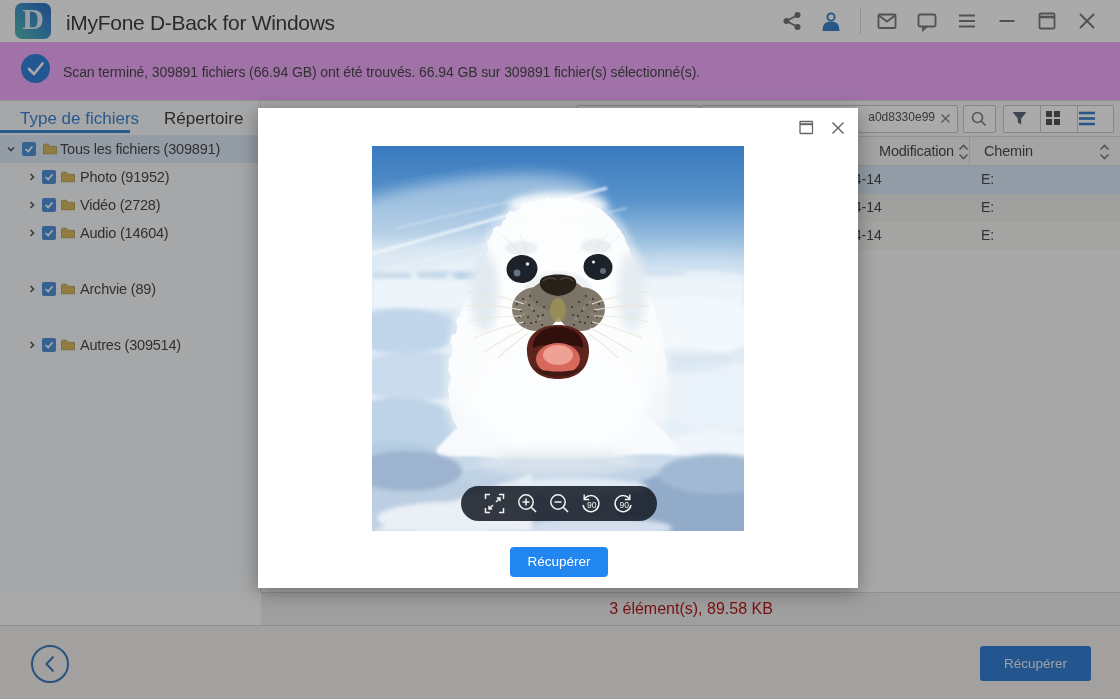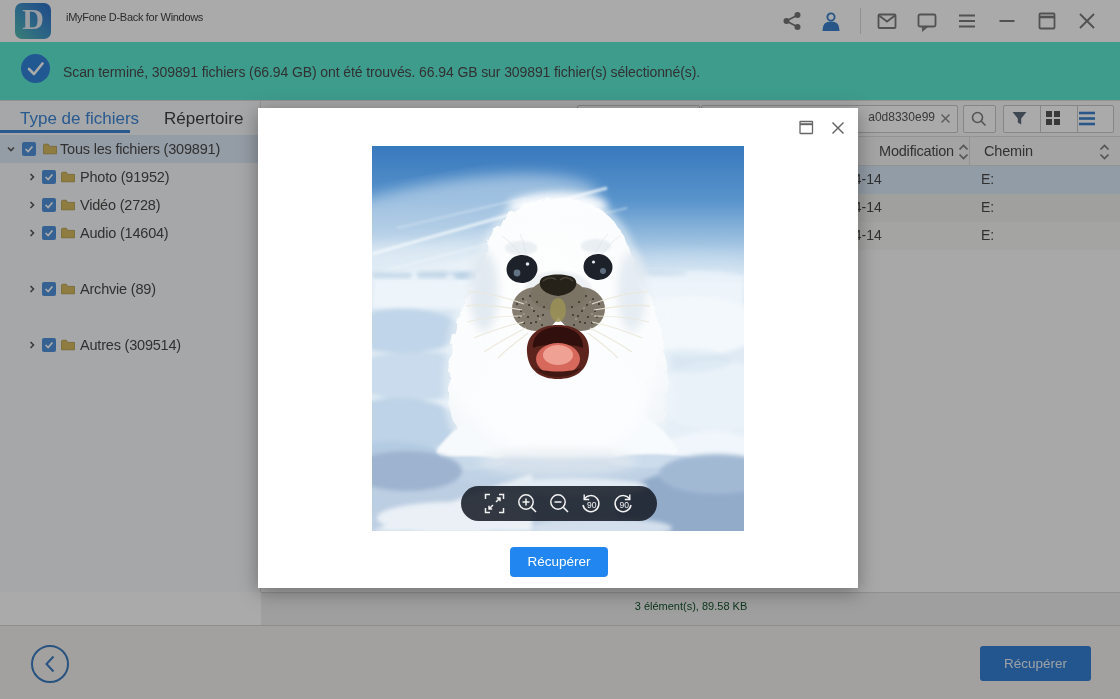--- a/index.html
+++ b/index.html
@@ -5,26 +5,26 @@
 * { margin:0; padding:0; box-sizing:border-box; }
 html,body { width:1120px; height:699px; overflow:hidden; font-family:"Liberation Sans", sans-serif; }
 #app { position:relative; width:1120px; height:699px; background:#fff; }
 
 
 #titlebar { position:absolute; left:0; top:0; width:1120px; height:42px; background:#fff; }
 #logo { position:absolute; left:15px; top:3px; width:36px; height:36px; border-radius:7px;
   background:linear-gradient(45deg,#55bdae 0%,#47a2c4 35%,#3a85cc 70%,#2f70c8 100%); }
 #logo span { position:absolute; left:0; top:-1px; width:36px; text-align:center; font-family:"Liberation Serif",serif;
   font-size:30px; font-weight:bold; color:#e8eef5; }
-#apptitle { position:absolute; left:66px; top:11px; font-size:11px; letter-spacing:-0.3px; color:#3f3f3f; }
+#apptitle { position:absolute; left:66px; top:11px; font-size:21px; letter-spacing:-0.3px; color:#3f3f3f; }
 .tbico { position:absolute; top:9px; width:24px; height:24px; }
 #tsep { position:absolute; left:860px; top:8px; width:1px; height:26px; background:#d8d8d8; }
 
 
-#infobar { position:absolute; left:0; top:42px; width:1120px; height:59px; background:#5eead4; border-bottom:1px solid #dcdcdc; }
+#infobar { position:absolute; left:0; top:42px; width:1120px; height:59px; background:#f0abfc; border-bottom:1px solid #dcdcdc; }
 #chkcirc { position:absolute; left:21px; top:12px; width:29px; height:29px; border-radius:50%; background:#3285dc; }
 #infotext { position:absolute; left:63px; top:22px; font-size:14px; letter-spacing:-0.1px; color:#4a4a4a; }
 
 
 #sidebar { position:absolute; left:0; top:101px; width:260px; height:491px; background:#fafbfc; }
 .tab { position:absolute; top:8px; font-size:17px; }
 #tab1 { left:20px; color:#3d87d8; }
 #tab2 { left:164px; color:#3f3f3f; }
 #tabline { position:absolute; left:0; top:29px; width:130px; height:3px; background:#3d87d8; }
 .trow { position:absolute; left:0; width:260px; height:28px; font-size:14.5px; letter-spacing:-0.2px; color:#4a4a4a; }
@@ -36,21 +36,21 @@
 .tlabel { position:absolute; top:6px;text-align:right; }
 
 
 #panel { position:absolute; left:260px; top:101px; width:860px; height:491px; background:#fcfcfc; border-left:1px solid #e0e0e0; }
 #toolbar { position:absolute; left:0; top:0; width:860px; height:35px; background:#fafafa; }
 .tbx { position:absolute; border:1px solid #c9c9c9; background:#fff; border-radius:2px; }
 #srchtext { position:absolute; right:186px; top:9px; font-size:12px; color:#555; }
 #thead { position:absolute; left:0; top:35px; width:860px; height:30px; background:#f6f6f6; border-top:1px solid #dedede; border-bottom:1px solid #dedede; font-size:14.5px; letter-spacing:-0.2px; color:#4c4c4c; }
 .frow { position:absolute; left:0; width:860px; height:28px; font-size:14px; color:#4a4a4a; }
 #statusbar { position:absolute; left:0; top:491px; width:860px; height:33px; background:#efefef; border-top:1px solid #d8d8d8; }
-#statustext { position:absolute; left:0; width:860px; top:7px; text-align:center; font-size:11px; color:#14532d; }
+#statustext { position:absolute; left:0; width:860px; top:7px; text-align:center; font-size:16px; color:#b91c1c; }
 
 
 #bottombar { position:absolute; left:0; top:625px; width:1120px; height:74px; background:#f3f2ef; border-top:1px solid #d6d5d2; }
 #backbtn { position:absolute; left:31px; top:19px; width:38px; height:38px; border-radius:50%; border:2px solid #3d7bc0; }
 #recbtn2 { position:absolute; left:980px; top:20px; width:111px; height:35px; background:#3580d5; border-radius:3px;
   color:#e9f1fa; font-size:13.5px; text-align:center; line-height:35px; }
 
 
 #dim { position:absolute; left:0; top:0; width:1120px; height:699px; background:rgba(0,0,0,0.335); z-index:50; }
 

